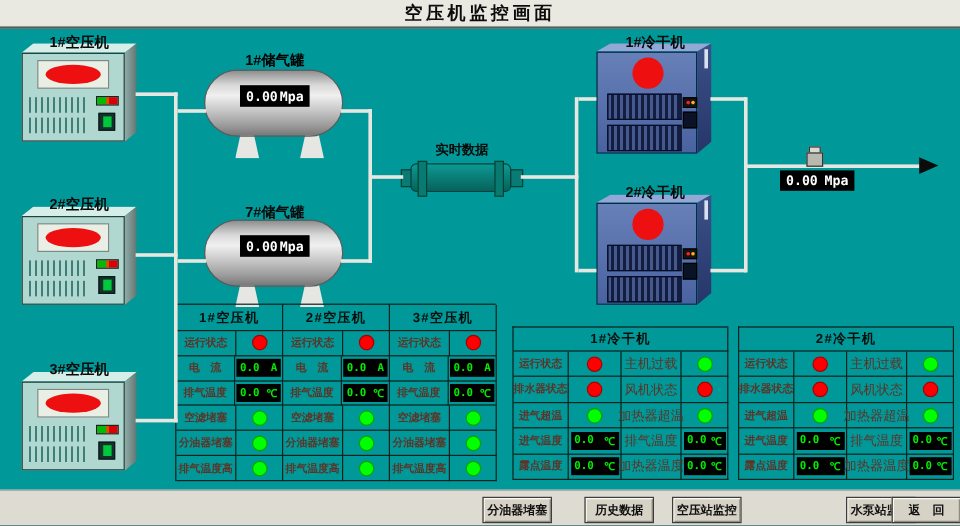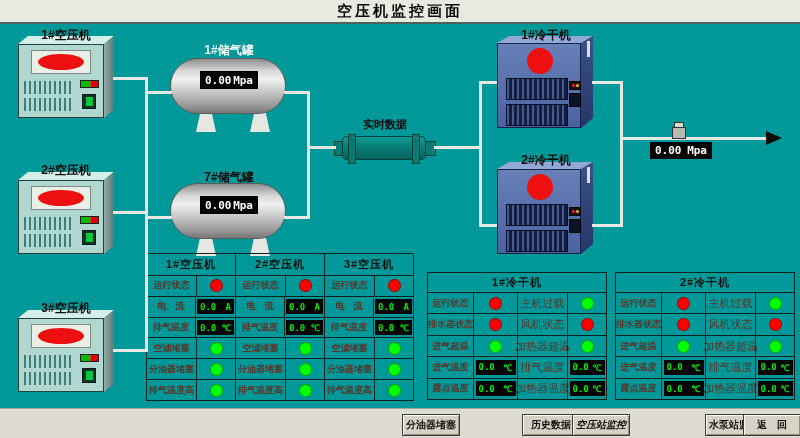--- a/index.html
+++ b/index.html
@@ -22,21 +22,21 @@
   .sensor{position:absolute;z-index:4;}
   .sensor .cap{position:absolute;left:2px;top:0;width:8px;height:5px;background:#d9d9d2;border:1px solid #333;}
   .sensor .body{position:absolute;left:0;top:5px;width:12px;height:10px;background:#b9b9b2;border:1px solid #333;}
   
   .display{position:absolute;background:#000;color:#fff;display:flex;align-items:center;
            justify-content:space-between;padding:0 5px;font-family:"DejaVu Sans Mono",monospace;
            font-weight:bold;font-size:11px;z-index:4;box-sizing:border-box;}
   
   .dev-label{position:absolute;font-size:12px;font-weight:bold;color:#0a0a0a;white-space:nowrap;
              transform:translateX(-50%);z-index:5;}
-  .dev-label.light{color:#ffffff;}
+  .dev-label.light{color:#000000;}
   
   .comp{position:absolute;width:96px;height:82px;z-index:2;}
   .comp .top{position:absolute;left:0;top:0;width:96px;height:8px;background:#d5eee8;
              clip-path:polygon(10px 0,100% 0,calc(100% - 10px) 100%,0 100%);}
   .comp .side{position:absolute;left:86px;top:0;width:10px;height:82px;
               background:linear-gradient(90deg,#93aba6,#5f7672);
               clip-path:polygon(0 8px,100% 0,100% calc(100% - 8px),0 100%);}
   .comp .front{position:absolute;left:0;top:8px;width:86px;height:74px;background:#b0d8d0;
                border:1px solid #23423e;box-sizing:border-box;}
   .comp .panel{position:absolute;left:12px;top:5px;width:60px;height:24px;background:#e9efe5;
@@ -526,19 +526,19 @@
           <span class="ddisp">
             <span>0.0</span>
             <span>℃</span>
           </span>
         </div>
     </div>
   </div>
 
   <div class="bottombar">
     <div class="btn" style="left:402px;">分油器堵塞</div>
-    <div class="btn" style="left:487px;margin-left:35px;">历史数据</div>
-    <div class="btn" style="left:572px;font-style:italic;">空压站监控</div>
+    <div class="btn" style="left:487px;">历史数据</div>
+    <div class="btn" style="left:560px;">空压站监控</div>
     <div class="btn" style="left:670px;margin-left:35px;">水泵站监控</div>
     <div class="btn" style="left:743px;">返　回</div>
   </div>
 
 </div>
 
 </body></html>

